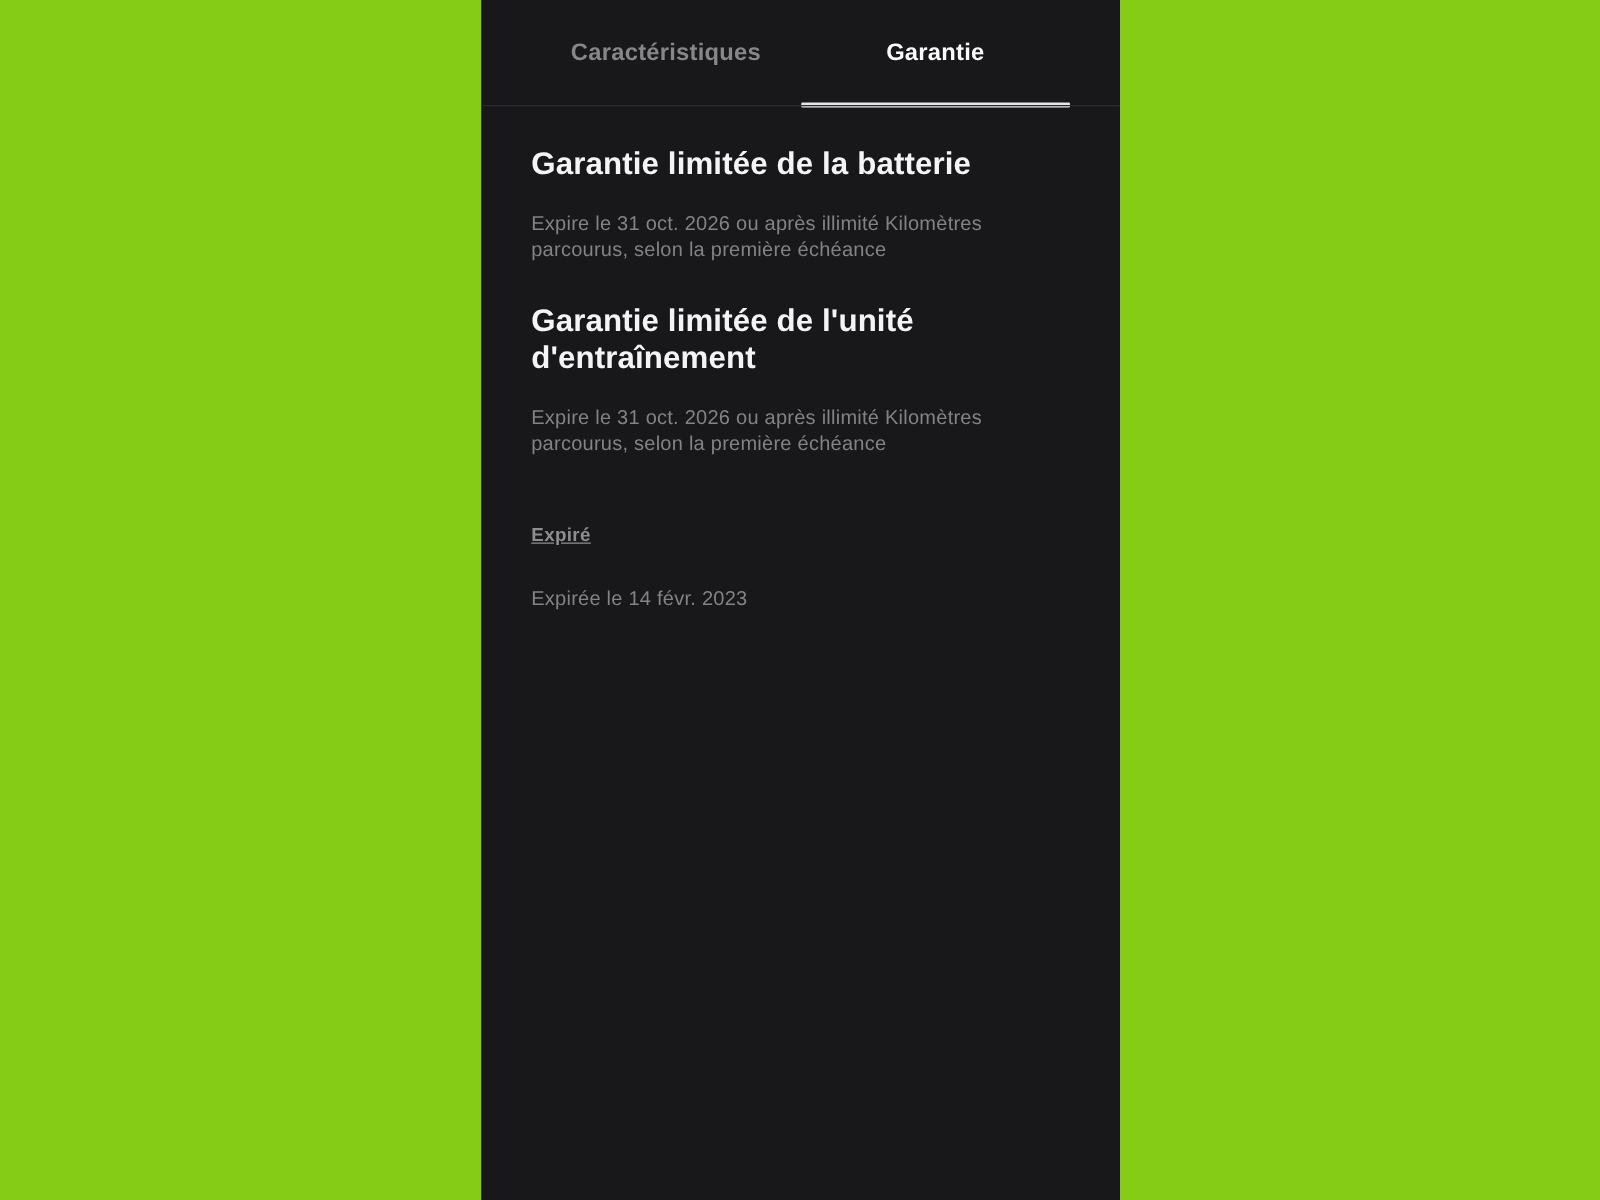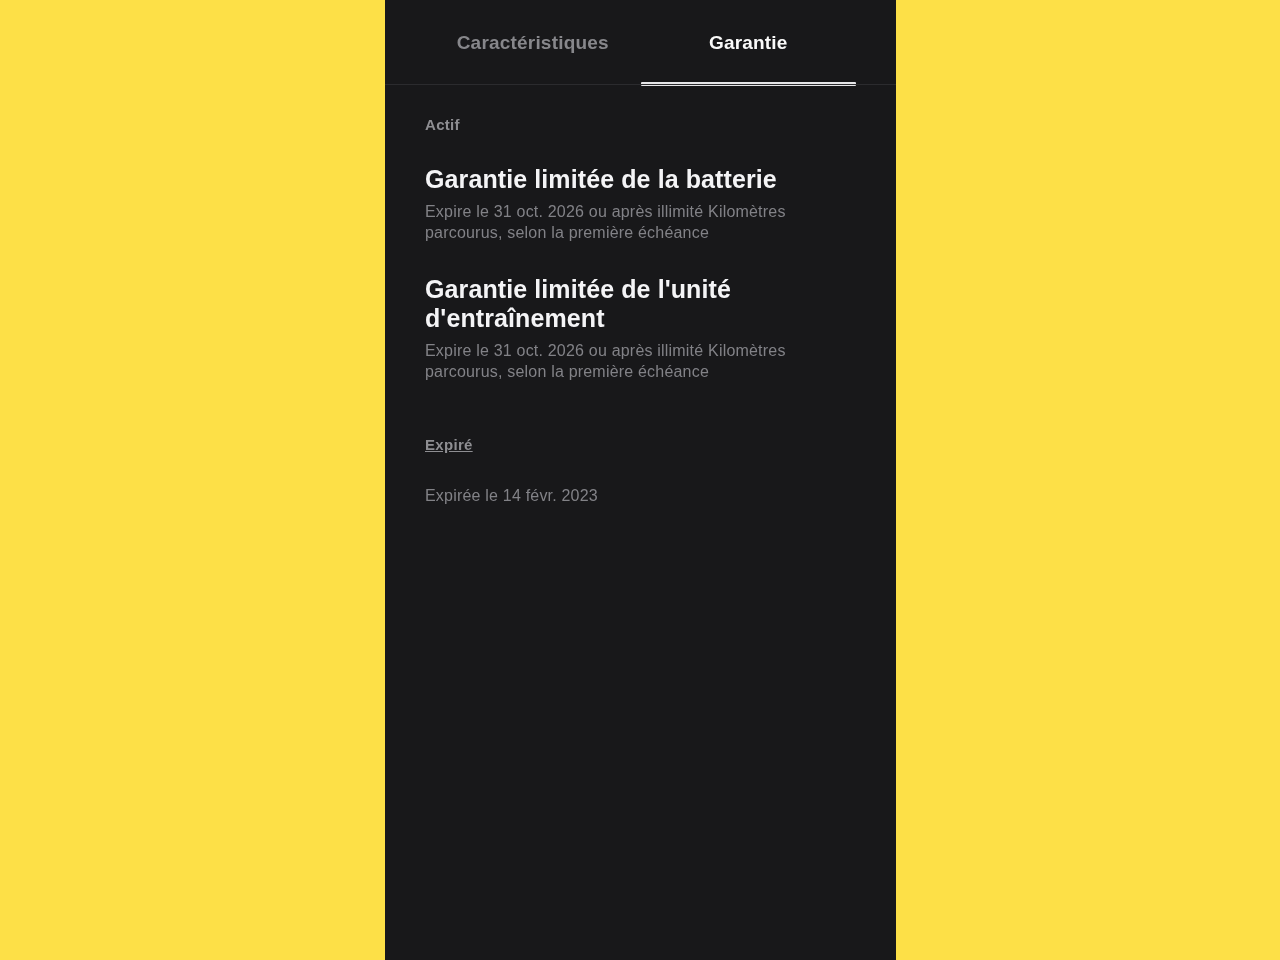--- a/index.html
+++ b/index.html
@@ -5,21 +5,21 @@
   html, body { margin: 0; padding: 0; }
   body {
     width: 1280px; height: 960px;
     background: #ffffff;
     font-family: "Liberation Sans", sans-serif;
     overflow: hidden;
   }
   .page {
     position: relative;
     width: 1280px; height: 960px;
-    background: #fde047;
+    background: #84cc16;
   }
   .phone-screen {
     position: absolute;
     left: 385px; top: 0;
     width: 511px; height: 960px;
     background: #18181a;
     box-sizing: border-box;
   }
   
   .tab-bar {
@@ -70,21 +70,21 @@
   }
   .section-label.spaced { margin-top: 54px; text-decoration: underline; }
   .warranty-item { margin-top: 32px; }
   .warranty-title {
     font-size: 25px;
     font-weight: 600;
     letter-spacing: 0.1px;
     color: #f4f4f6;
   }
   .warranty-subtitle {
-    margin-top: 7px;
+    margin-top: 23px;
     font-size: 16px;
     font-weight: 500;
     line-height: 21px;
     letter-spacing: 0.2px;
     color: #828287;
     max-width: 375px;
   }
 </style>
 </head>
 <body>
@@ -98,21 +98,20 @@
       </div>
       <div class="tab active">
         <span>Garantie</span>
         <div class="active-tab-underline"></div>
       </div>
       <div class="tab-bar-divider"></div>
     </div>
 
     <div class="content">
 
-      <div class="section-label">Actif</div>
 
       <div class="warranty-item">
         <div class="warranty-title">Garantie limitée de la batterie</div>
         <div class="warranty-subtitle">Expire le 31 oct. 2026 ou après illimité Kilomètres parcourus, selon la première échéance</div>
       </div>
 
       <div class="warranty-item">
         <div class="warranty-title">Garantie limitée de l'unité d'entraînement</div>
         <div class="warranty-subtitle">Expire le 31 oct. 2026 ou après illimité Kilomètres parcourus, selon la première échéance</div>
       </div>

